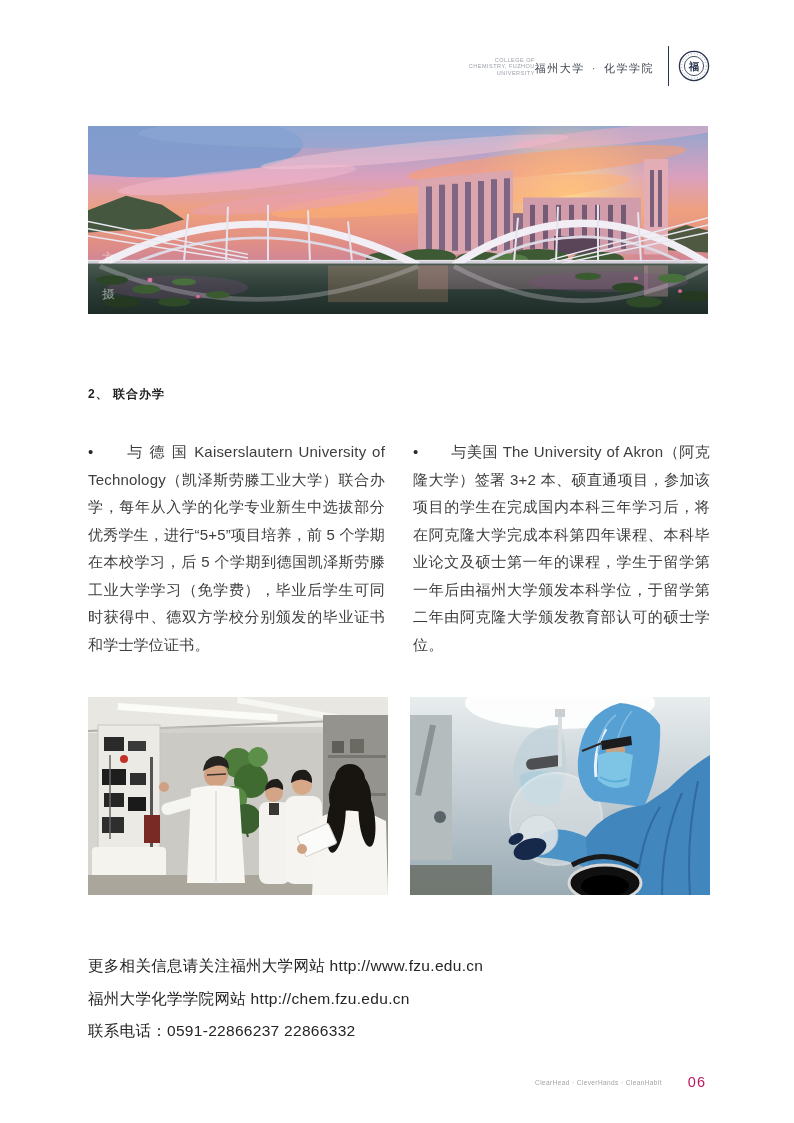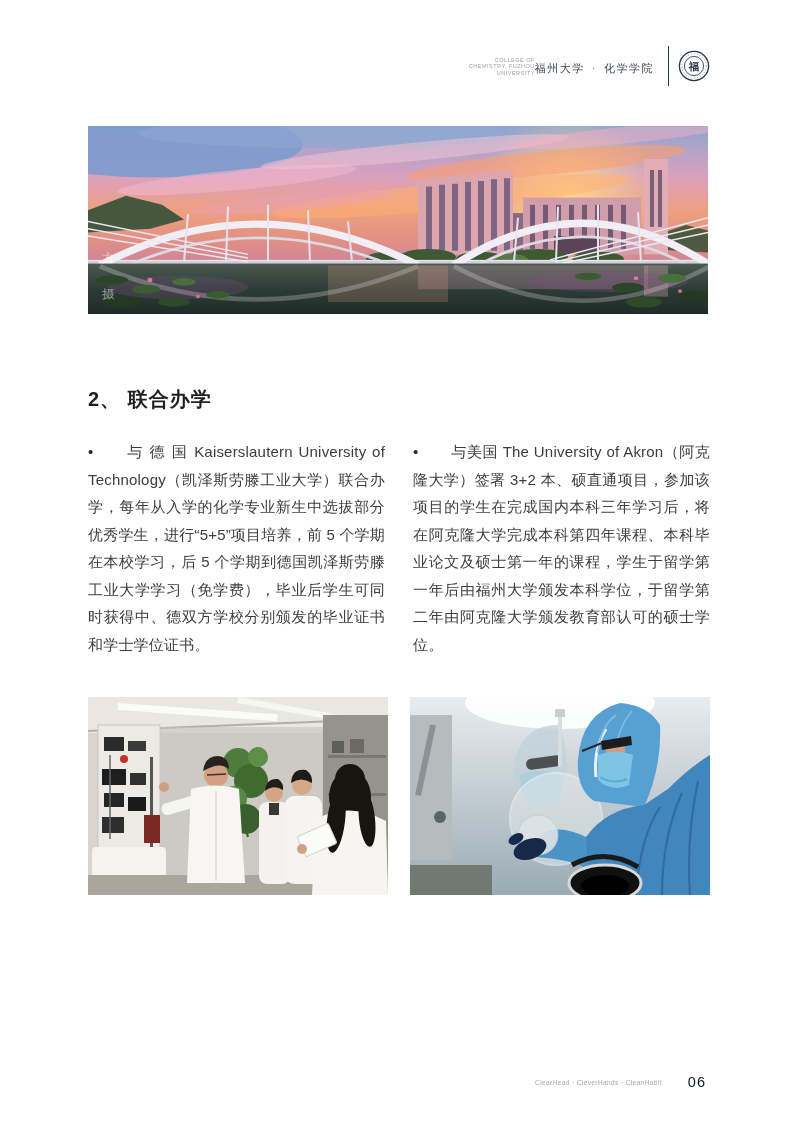--- a/index.html
+++ b/index.html
@@ -19,21 +19,21 @@
   .header-divider { width:1px; height:40px; background:#2a3550; margin:0 9px 0 4px; }
   .seal { width:32px; height:32px; }
 
   
   .hero { position:absolute; left:88px; top:126px; width:620px; height:188px; overflow:hidden; }
   .hero svg { display:block; width:100%; height:100%; }
 
   
   .section-heading {
     position:absolute; left:88px; top:386px;
-    font-size:20px; font-weight:bold; color:#1f1f1f; letter-spacing:1px;
+    font-size:12px; font-weight:bold; color:#1f1f1f; letter-spacing:1px;
   }
   .columns { position:absolute; left:88px; top:438px; width:622px; display:flex; gap:28px; }
   .col { width:303px; }
   .col-text {
     font-size:15px; line-height:27.5px; color:#3d3d3d;
     text-align:justify; text-justify:inter-character; letter-spacing:0.2px;
   }
   .bullet { display:inline-block; width:38px; color:#2a2a2a; }
 
   
@@ -41,21 +41,21 @@
   .photo { width:300px; height:198px; overflow:hidden; }
   .photo svg { display:block; width:100%; height:100%; }
 
   
   .contact { position:absolute; left:88px; top:950px; }
   .contact-line { font-size:15.5px; line-height:32.5px; color:#252525; letter-spacing:0.3px; }
 
   
   .footer { position:absolute; right:88px; top:1074px; display:flex; align-items:center; }
   .footer-motto { font-size:6.5px; color:#a2a2a2; letter-spacing:0.4px; margin-right:26px; }
-  .footer-page { font-size:14.5px; color:#0f172a; font-weight:300; letter-spacing:1px; }
+  .footer-page { font-size:14.5px; color:#be185d; font-weight:300; letter-spacing:1px; }
 </style>
 </head>
 <body>
 
 <div class="page">
 
   <div class="header">
     <div class="header-text">
       <div class="header-en">
         <div>COLLEGE OF</div>
@@ -337,19 +337,24 @@
         <g>
           <path d="M162,168 Q195,150 228,170" stroke="#1a1a1a" stroke-width="5" fill="none"></path>
           <ellipse cx="195" cy="186" rx="36" ry="18" fill="#101010"></ellipse>
           <ellipse cx="195" cy="186" rx="36" ry="18" fill="none" stroke="#d8d8d8" stroke-width="3"></ellipse>
           <ellipse cx="195" cy="189" rx="24" ry="11" fill="#000000"></ellipse>
         </g>
       </svg>
     </div>
   </div>
 
+  <div class="contact">
+    <div class="contact-line">更多相关信息请关注福州大学网站 http://www.fzu.edu.cn</div>
+    <div class="contact-line">福州大学化学学院网站 http://chem.fzu.edu.cn</div>
+    <div class="contact-line">联系电话：0591-22866237  22866332</div>
+  </div>
 
   <div class="footer">
     <div class="footer-motto">ClearHead · CleverHands · CleanHabit</div>
     <div class="footer-page">06</div>
   </div>
 
 </div>
 
 </body></html>

